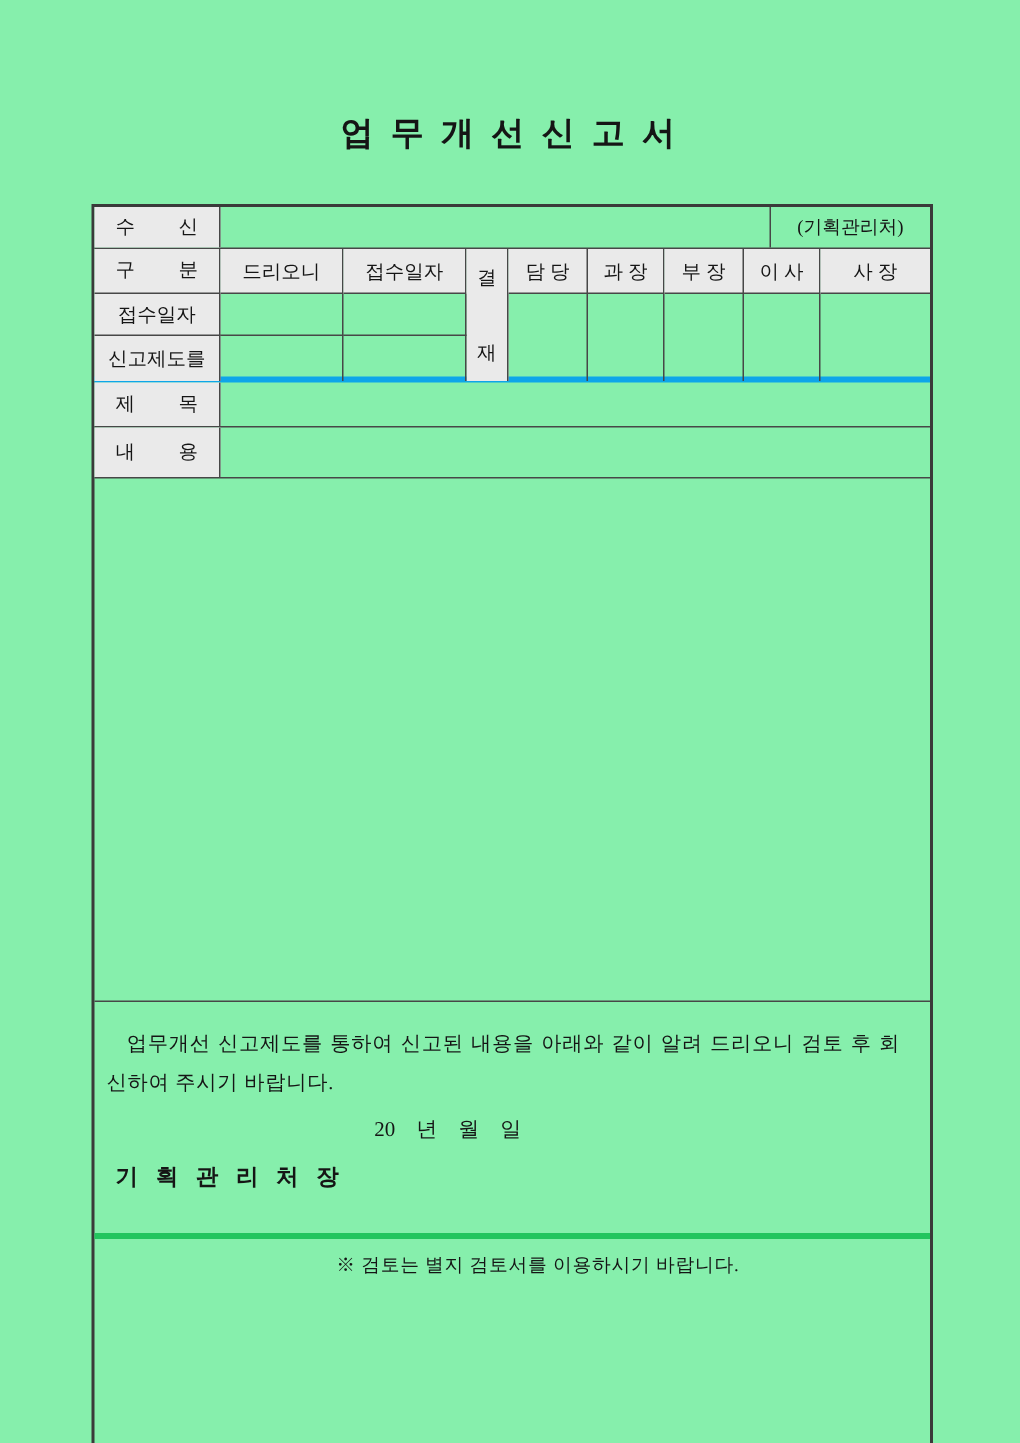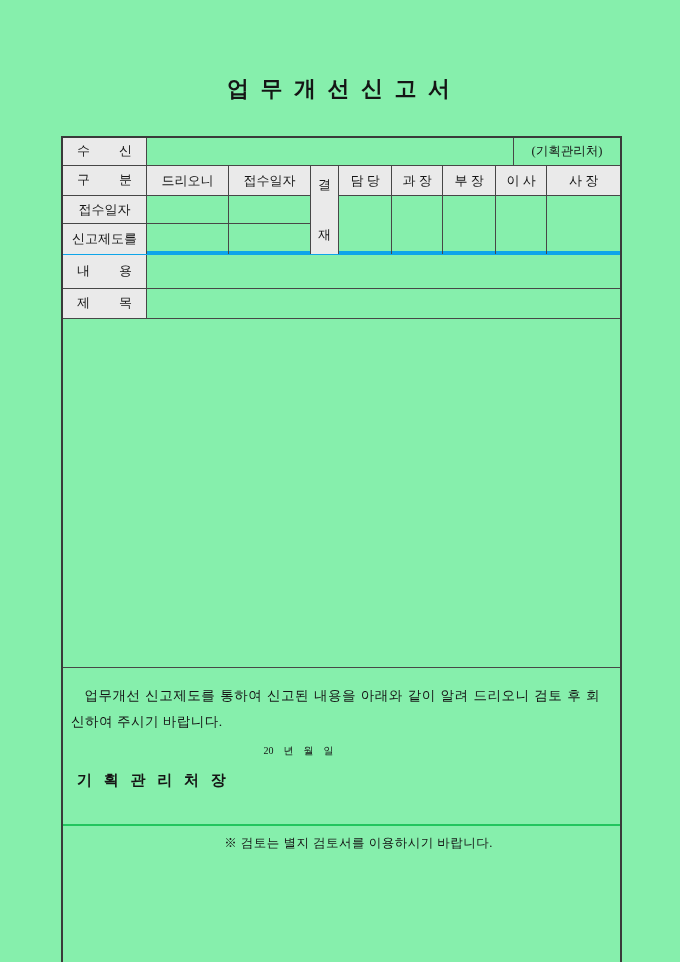--- a/index.html
+++ b/index.html
@@ -83,36 +83,36 @@
   .subject-row { height: 30px; }
   .subject-row .spread { line-height: 28px; }
   .content-row { height: 34px; }
   .content-row .spread { line-height: 32px; }
   
   .body-area { height: 349px; box-sizing: border-box; border-bottom: 1px solid #474747; }
   
   .notice {
     height: 158px;
     box-sizing: border-box;
-    border-bottom: 2px solid #22c55e;
+    border-bottom: 4px solid #22c55e;
     padding: 15px 20px 0 8px;
   }
   .notice p {
     margin: 0;
     font-size: 13.5px;
     line-height: 26px;
     text-align: justify;
     text-indent: 1em;
     letter-spacing: 0.5px;
   }
   .date-line {
     margin-top: 9px;
     text-align: center;
     white-space: pre;
-    font-size: 10px;
+    font-size: 14px;
     transform: translateX(-37px);
   }
   .signer {
     margin-top: 13px;
     margin-left: 6px;
     font-size: 15px;
     font-weight: bold;
     letter-spacing: 4px;
     white-space: pre;
   }
@@ -166,27 +166,27 @@
       <div class="cell g-c6 g-sig br"></div>
       <div class="cell g-c7 g-sig br"></div>
       <div class="cell g-c8 g-sig br"></div>
       <div class="cell g-c9 g-sig"></div>
 
       <div class="cell g-c1 g-r3 shade cell-center br">신고제도를</div>
       <div class="cell g-c2 g-r3 br"></div>
       <div class="cell g-c3 g-r3 br"></div>
     </div>
 
+    <div class="row subject-row">
+      <div class="cell w-label shade spread br">제 목</div>
+      <div class="cell grow"></div>
+    </div>
+
     <div class="row content-row">
       <div class="cell w-label shade spread br">내 용</div>
-      <div class="cell grow"></div>
-    </div>
-
-    <div class="row subject-row">
-      <div class="cell w-label shade spread br">제 목</div>
       <div class="cell grow"></div>
     </div>
 
     <div class="body-area"></div>
 
     <div class="notice">
       <p>업무개선 신고제도를 통하여 신고된 내용을 아래와 같이 알려 드리오니 검토 후 회신하여 주시기 바랍니다.</p>
       <div class="date-line">20    년    월    일</div>
       <div class="signer">기 획 관 리 처 장</div>
     </div>

